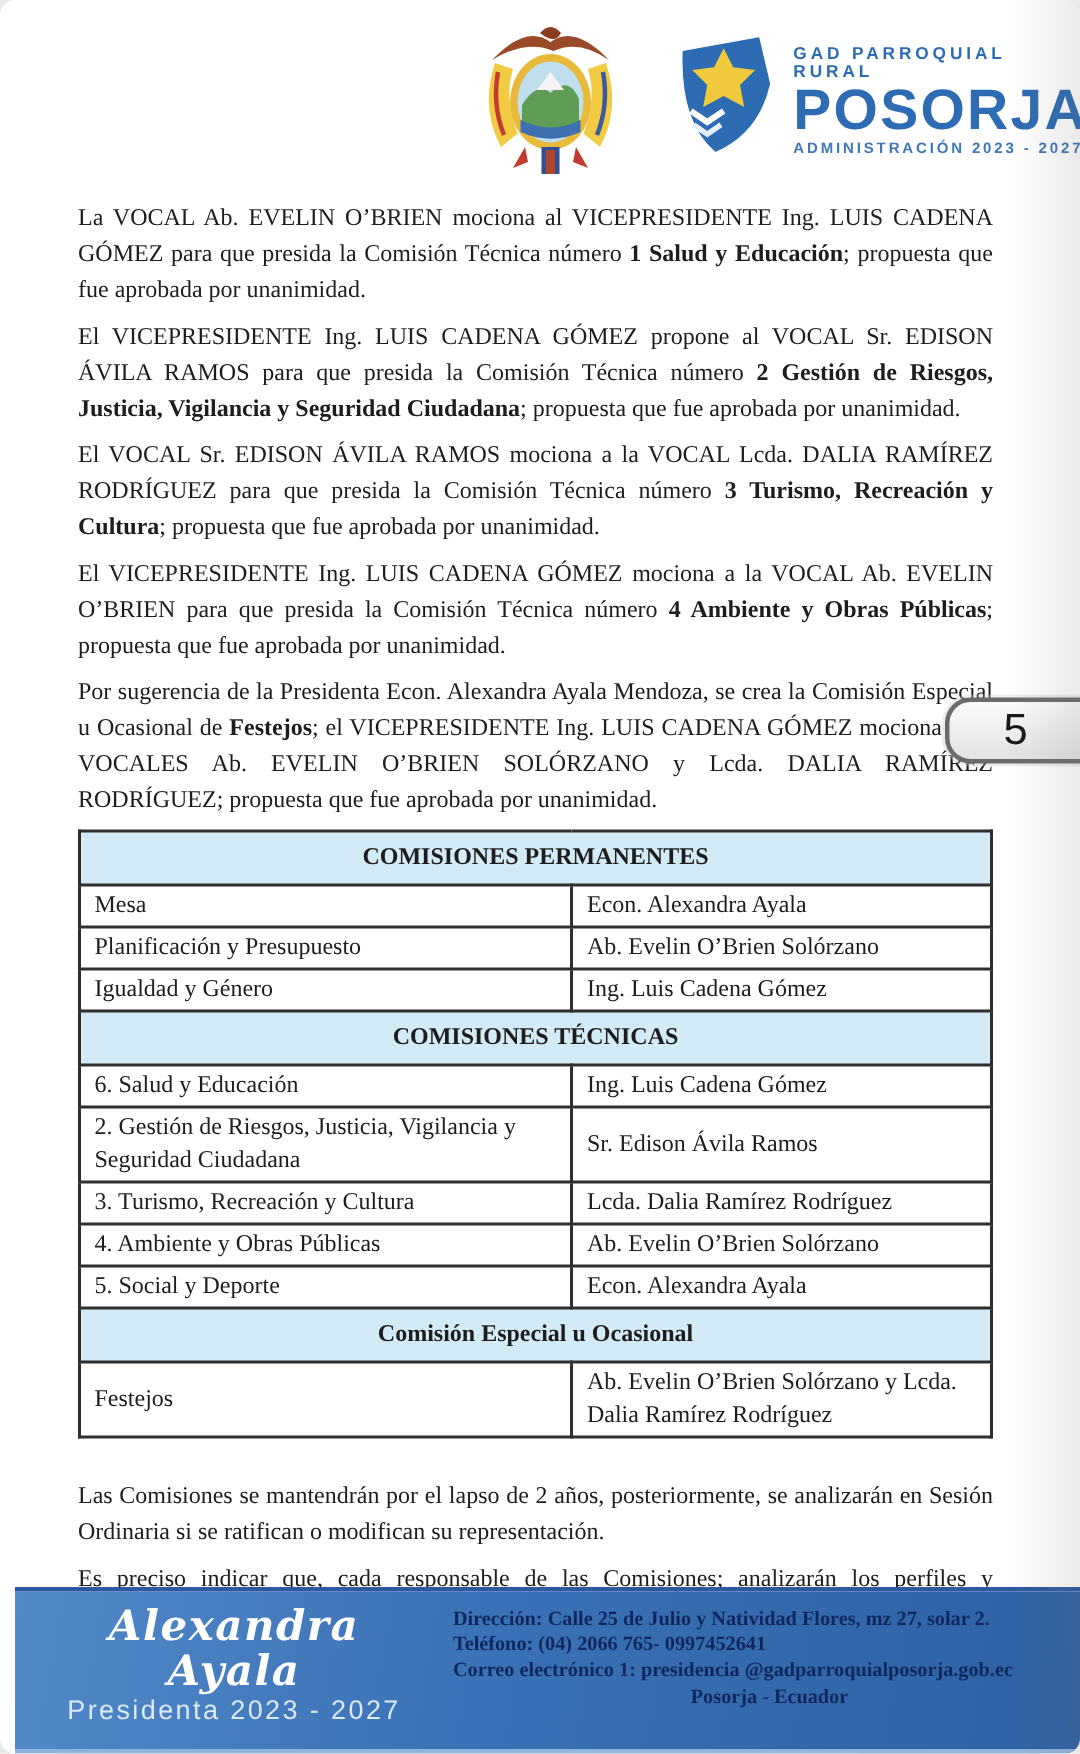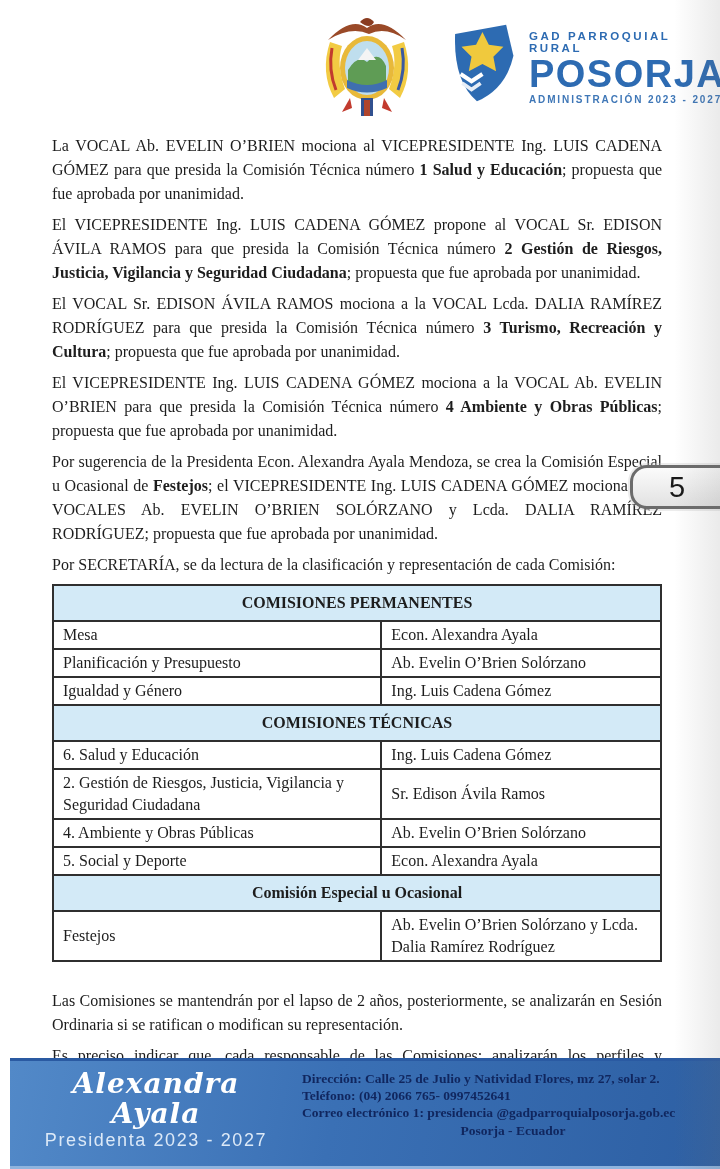--- a/index.html
+++ b/index.html
@@ -1,19 +1,20 @@
 <!DOCTYPE html>
 <html style="--brand-blue: #2d6bb2; --table-header-bg: #d3eaf7; --footer-navy: #10265e;"><head>
 <meta charset="utf-8">
 <style>
   html,body { margin:0; padding:0; background:#e8e8e8; }
   .page {
     position:relative; width:720px; height:1169px; margin:0 auto;
     background:#ffffff; overflow:hidden;
     font-family:"Liberation Serif", serif;
+    border-radius:10px;
   }
   
   .page::after {
     content:""; position:absolute; top:0; right:0; width:46px; height:100%;
     background:linear-gradient(to right, rgba(110,110,110,0), rgba(110,110,110,0.14));
     pointer-events:none;
   }
 
   
   .header { position:relative; height:128px; }
@@ -109,21 +110,20 @@
     </div>
   </div>
 
   <div class="content">
     <div id="paras-before-table">
         <p class="para"><span>La VOCAL Ab. EVELIN O’BRIEN mociona al VICEPRESIDENTE Ing. LUIS CADENA GÓMEZ para que presida la Comisión Técnica número </span><b>1 Salud y Educación</b><span>; propuesta que fue aprobada por unanimidad.</span></p>
         <p class="para"><span>El VICEPRESIDENTE Ing. LUIS CADENA GÓMEZ propone al VOCAL Sr. EDISON ÁVILA RAMOS para que presida la Comisión Técnica número </span><b>2 Gestión de Riesgos, Justicia, Vigilancia y Seguridad Ciudadana</b><span>; propuesta que fue aprobada por unanimidad.</span></p>
         <p class="para"><span>El VOCAL Sr. EDISON ÁVILA RAMOS mociona a la VOCAL Lcda. DALIA RAMÍREZ RODRÍGUEZ para que presida la Comisión Técnica número </span><b>3 Turismo, Recreación y Cultura</b><span>; propuesta que fue aprobada por unanimidad.</span></p>
         <p class="para"><span>El VICEPRESIDENTE Ing. LUIS CADENA GÓMEZ mociona a la VOCAL Ab. EVELIN O’BRIEN para que presida la Comisión Técnica número </span><b>4 Ambiente y Obras Públicas</b><span>; propuesta que fue aprobada por unanimidad.</span></p>
         <p class="para"><span>Por sugerencia de la Presidenta Econ. Alexandra Ayala Mendoza, se crea la Comisión Especial u Ocasional de </span><b>Festejos</b><span>; el VICEPRESIDENTE Ing. LUIS CADENA GÓMEZ mociona a las VOCALES Ab. EVELIN O’BRIEN SOLÓRZANO y Lcda. DALIA RAMÍREZ RODRÍGUEZ; propuesta que fue aprobada por unanimidad.</span></p>
-        <p class="para"><span>Por SECRETARÍA, se da lectura de la clasificación y representación de cada Comisión:</span></p>
       </div>
 
     <table class="commissions" id="commissions-table">
       <tbody>
           <tr>
             <th colspan="2">COMISIONES PERMANENTES</th>
           </tr>
           <tr>
             <td>Mesa</td>
             <td>Econ. Alexandra Ayala</td>
@@ -139,20 +139,24 @@
           <tr>
             <th colspan="2">COMISIONES TÉCNICAS</th>
           </tr>
           <tr>
             <td>6. Salud y Educación</td>
             <td>Ing. Luis Cadena Gómez</td>
           </tr>
           <tr>
             <td>2. Gestión de Riesgos, Justicia, Vigilancia y Seguridad Ciudadana</td>
             <td>Sr. Edison Ávila Ramos</td>
+          </tr>
+          <tr>
+            <td>3. Turismo, Recreación y Cultura</td>
+            <td>Lcda. Dalia Ramírez Rodríguez</td>
           </tr>
           <tr>
             <td>4. Ambiente y Obras Públicas</td>
             <td>Ab. Evelin O’Brien Solórzano</td>
           </tr>
           <tr>
             <td>5. Social y Deporte</td>
             <td>Econ. Alexandra Ayala</td>
           </tr>
           <tr>

